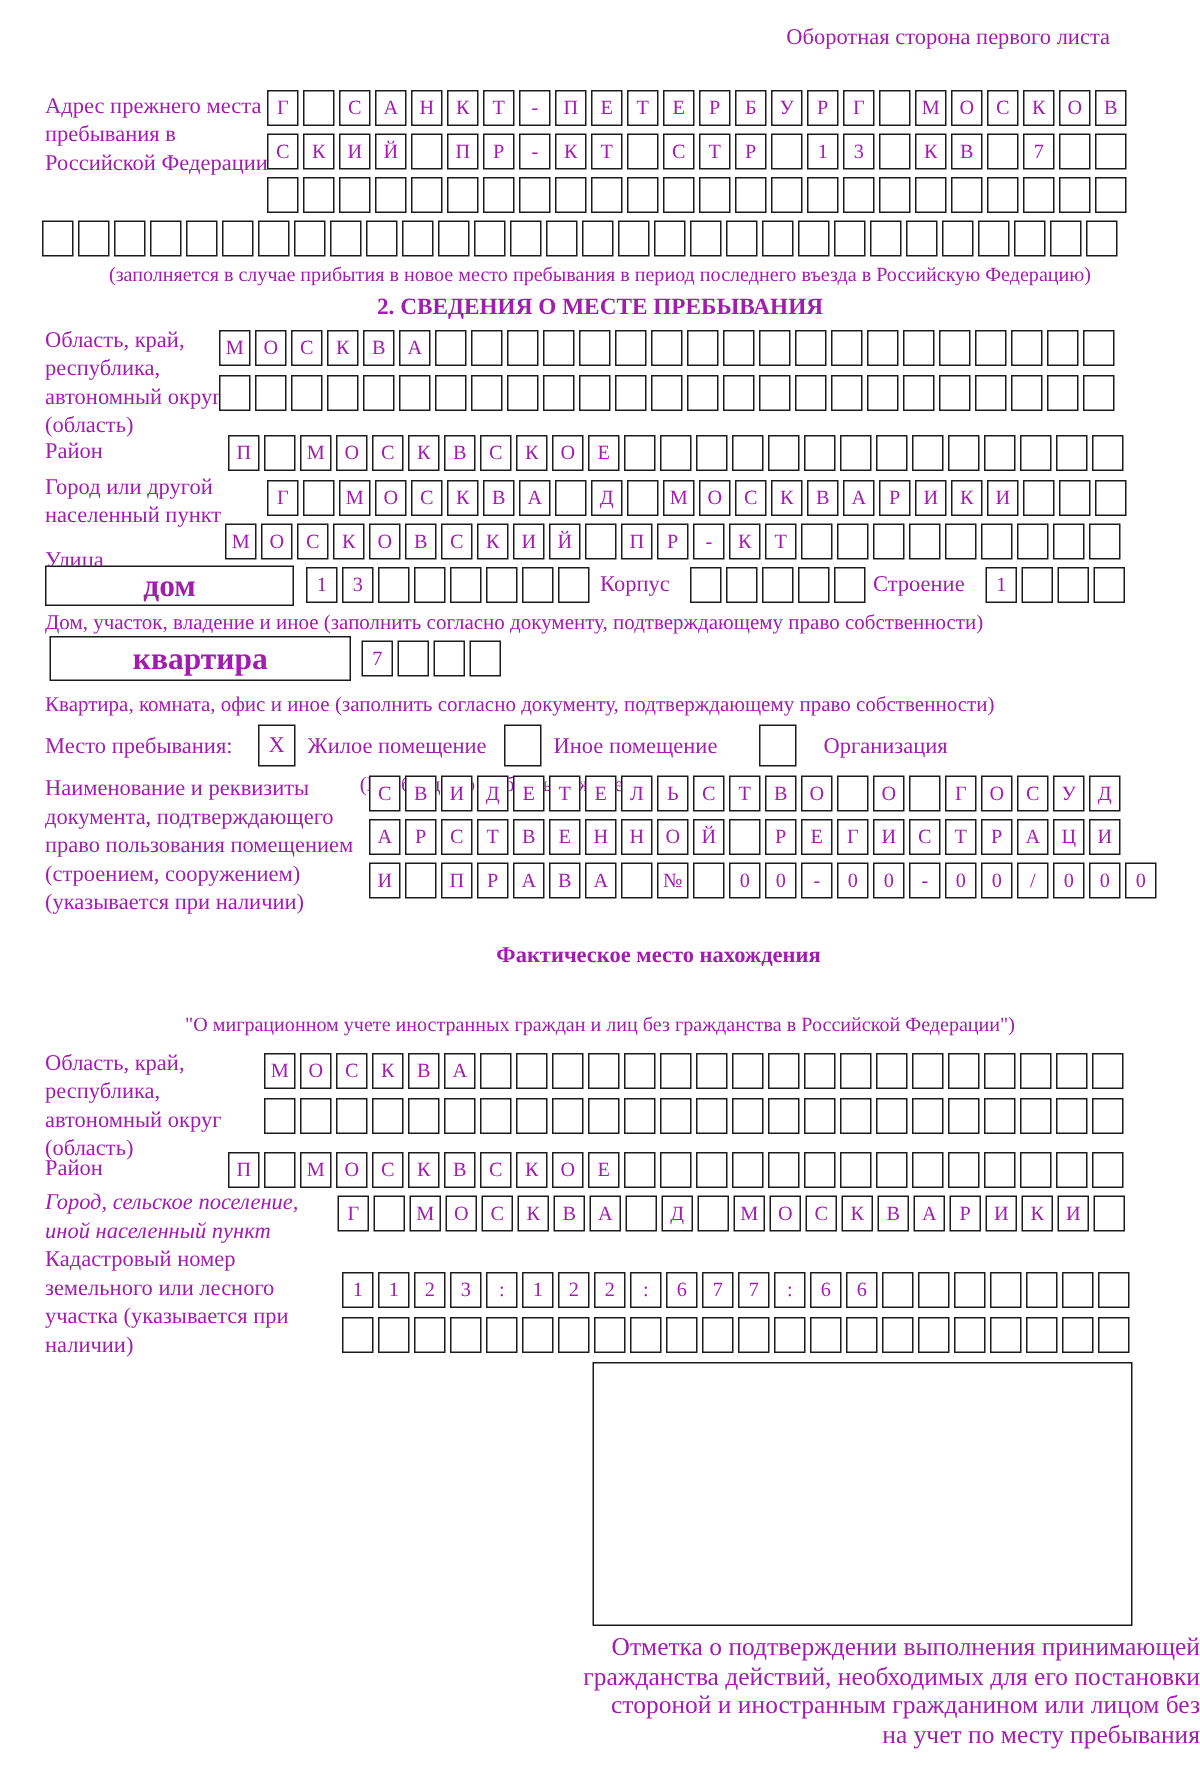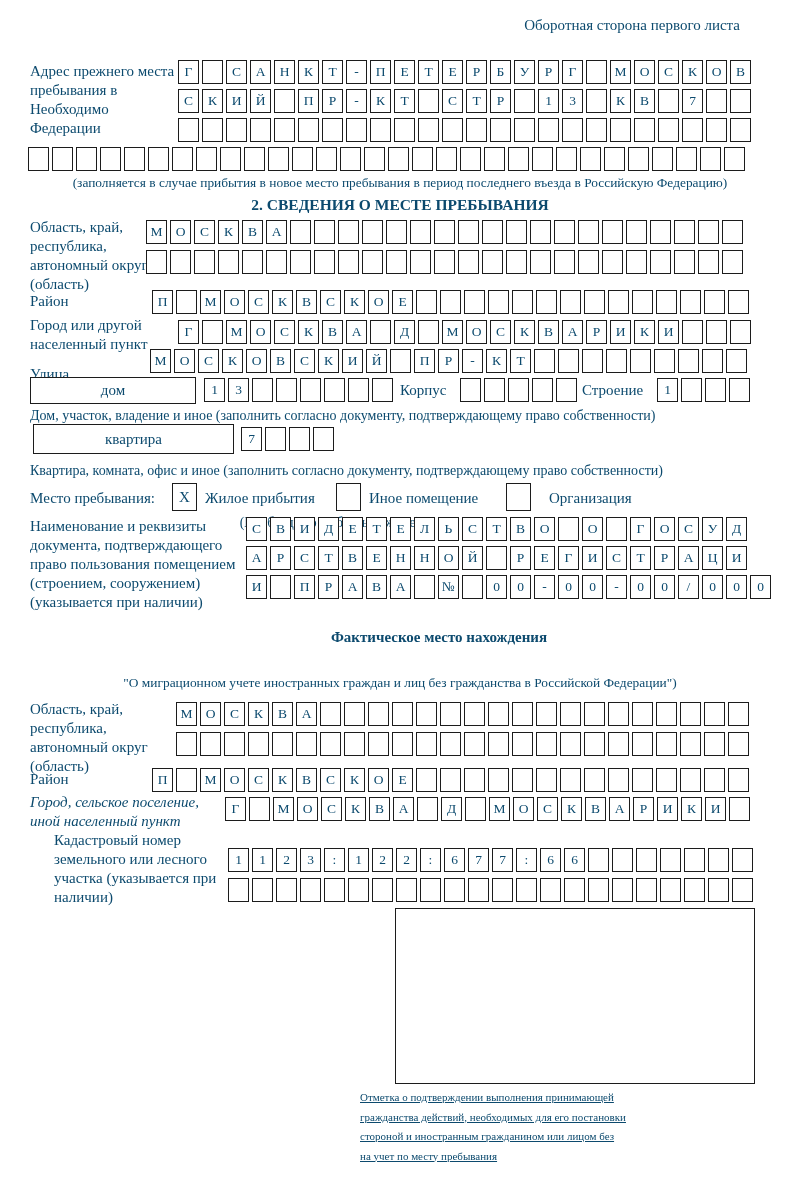--- a/index.html
+++ b/index.html
@@ -1,49 +1,49 @@
 <!DOCTYPE html>
 <html><head>
 <meta charset="utf-8">
 <style>
   html,body{margin:0;padding:0;background:#fff;}
   .page{
     position:relative;width:800px;height:1180px;background:#fff;
-    font-family:"Liberation Serif","DejaVu Serif",serif;color:#0c4a6e;overflow:hidden;
+    font-family:"Liberation Serif","DejaVu Serif",serif;color:#a21caf;overflow:hidden;
   }
   .abs{position:absolute;}
   .lbl{font-size:15px;line-height:19px;}
   .note{font-size:13.4px;line-height:18px;}
   .center{left:0;width:800px;text-align:center;}
   .bold{font-weight:bold;}
   .row{position:absolute;display:flex;gap:3px;}
   .cell{
     width:21px;height:24px;box-sizing:border-box;border:1.5px solid #1c1c1c;
     display:inline-flex;align-items:center;justify-content:center;
     font-size:13.5px;line-height:1;background:#fff;flex:0 0 auto;
   }
   .fieldbox{
     position:absolute;box-sizing:border-box;border:1.5px solid #1c1c1c;
-    display:flex;align-items:center;justify-content:center;font-size:15px;background:#fff;
+    display:flex;align-items:center;justify-content:center;font-size:21px;background:#fff;font-weight:bold;
   }
   .chk{
     position:absolute;width:25px;height:28px;box-sizing:border-box;border:1.5px solid #1c1c1c;
     display:flex;align-items:center;justify-content:center;font-size:15px;background:#fff;
   }
   .bigbox{position:absolute;border:1.8px solid #1c1c1c;background:#fff;}
-  .cap{font-size:11px;line-height:19.5px;text-align:left;text-decoration:underline;}
+  .cap{font-size:17px;line-height:19.5px;text-align:right;}
 </style>
 </head>
 <body>
 
 <div class="page">
 
   <div class="abs lbl" style="top:16px;left:0;width:740px;text-align:right;">Оборотная сторона первого листа</div>
 
-  <div class="abs lbl" style="top:62px;left:30px;width:150px;">Адрес прежнего места пребывания в Необходимо Федерации</div>
+  <div class="abs lbl" style="top:62px;left:30px;width:150px;">Адрес прежнего места пребывания в Российской Федерации</div>
   <div class="row" style="left:178px;top:60px">
       <span class="cell">Г</span>
       <span class="cell"></span>
       <span class="cell">С</span>
       <span class="cell">А</span>
       <span class="cell">Н</span>
       <span class="cell">К</span>
       <span class="cell">Т</span>
       <span class="cell">-</span>
       <span class="cell">П</span>
@@ -325,21 +325,21 @@
   <div class="row" style="left:241px;top:427px">
       <span class="cell">7</span>
       <span class="cell"></span>
       <span class="cell"></span>
       <span class="cell"></span>
     </div>
   <div class="abs note" style="top:462px;left:30px;width:760px;font-size:14px;">Квартира, комната, офис и иное (заполнить согласно документу, подтверждающему право собственности)</div>
 
   <div class="abs lbl" style="top:489px;left:30px;">Место пребывания:</div>
   <div class="chk" style="left:172px;top:483px;">X</div>
-  <div class="abs lbl" style="top:489px;left:205px;">Жилое прибытия</div>
+  <div class="abs lbl" style="top:489px;left:205px;">Жилое помещение</div>
   <div class="chk" style="left:336px;top:483px;"></div>
   <div class="abs lbl" style="top:489px;left:369px;">Иное помещение</div>
   <div class="chk" style="left:506px;top:483px;"></div>
   <div class="abs lbl" style="top:489px;left:549px;">Организация</div>
   <div class="abs note" style="top:514px;left:120px;width:420px;text-align:center;font-size:13.8px;">(Необходимо выбрать нужное)</div>
 
   <div class="abs lbl" style="top:517px;left:30px;width:212px;">Наименование и реквизиты документа, подтверждающего право пользования помещением (строением, сооружением) (указывается при наличии)</div>
   <div class="row" style="left:246px;top:517px">
       <span class="cell">С</span>
       <span class="cell">В</span>
@@ -516,21 +516,21 @@
       <span class="cell">К</span>
       <span class="cell">В</span>
       <span class="cell">А</span>
       <span class="cell">Р</span>
       <span class="cell">И</span>
       <span class="cell">К</span>
       <span class="cell">И</span>
       <span class="cell"></span>
     </div>
 
-  <div class="abs lbl" style="top:831px;left:30px;width:180px;margin-left:24px;">Кадастровый номер земельного или лесного участка (указывается при наличии)</div>
+  <div class="abs lbl" style="top:831px;left:30px;width:180px;">Кадастровый номер земельного или лесного участка (указывается при наличии)</div>
   <div class="row" style="left:228px;top:848px">
       <span class="cell">1</span>
       <span class="cell">1</span>
       <span class="cell">2</span>
       <span class="cell">3</span>
       <span class="cell">:</span>
       <span class="cell">1</span>
       <span class="cell">2</span>
       <span class="cell">2</span>
       <span class="cell">:</span>

